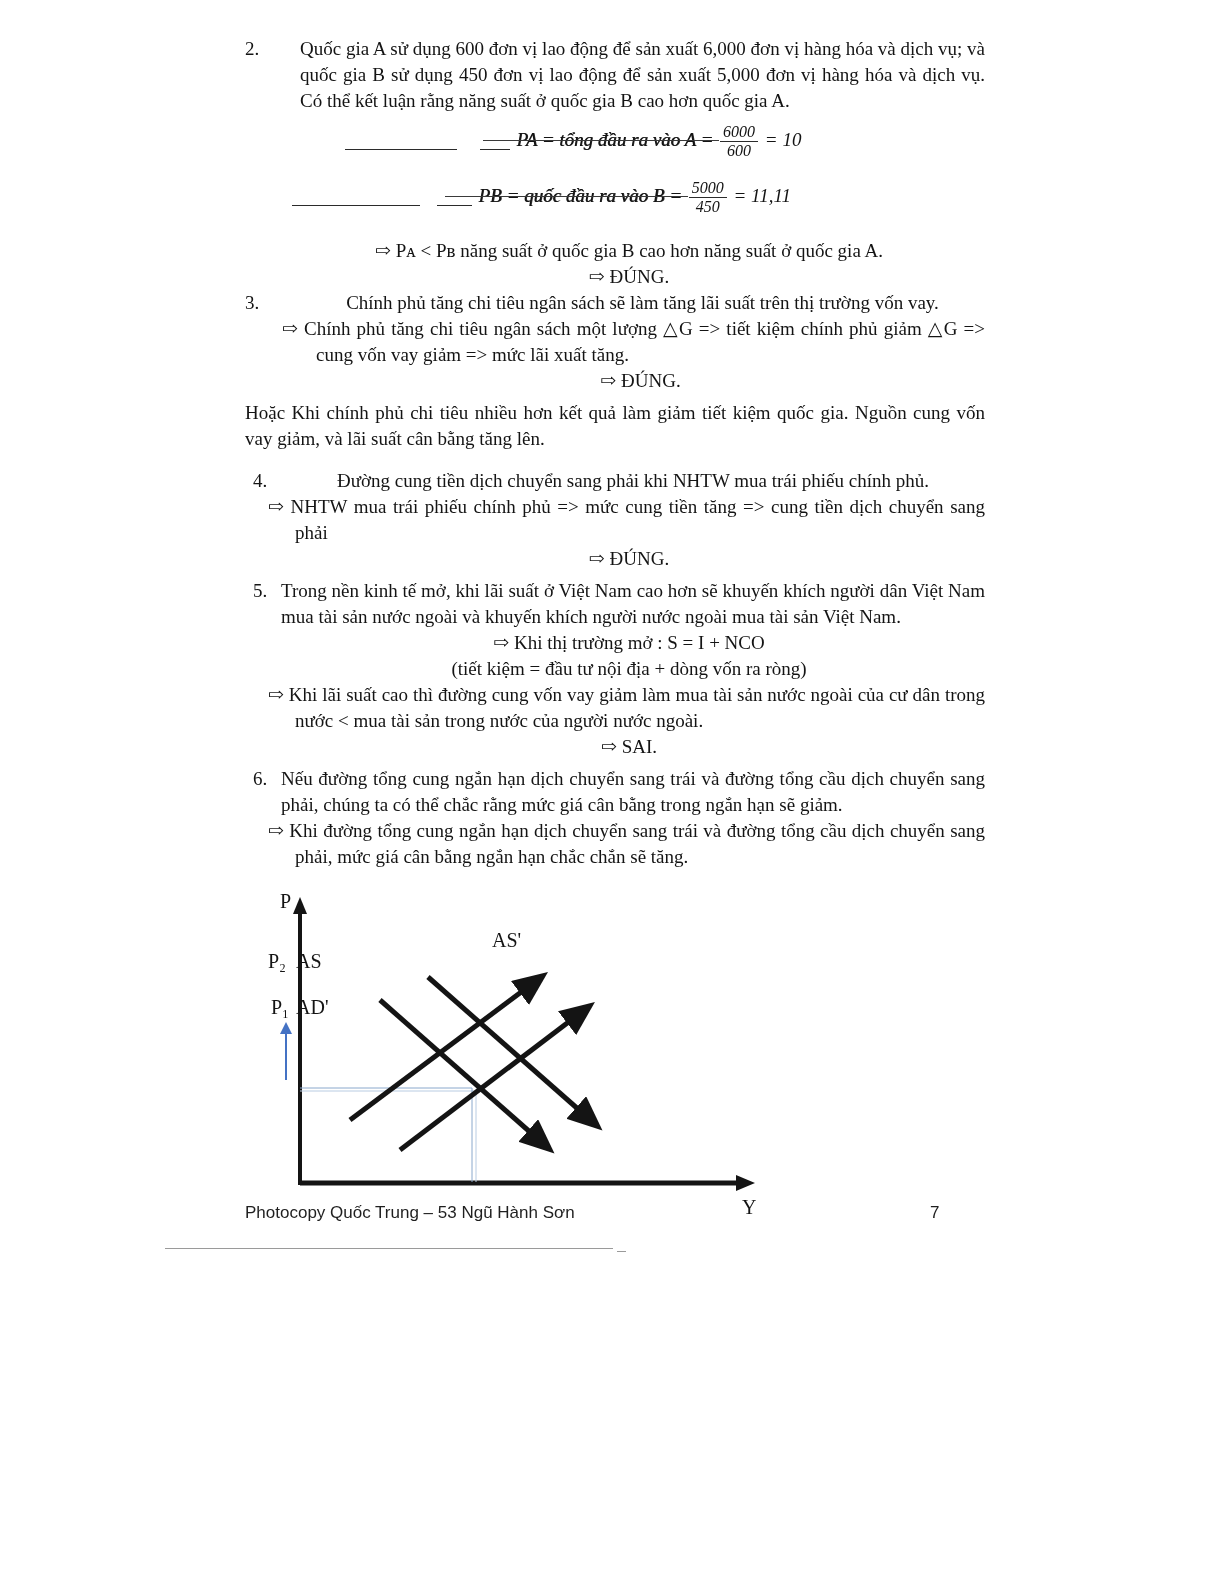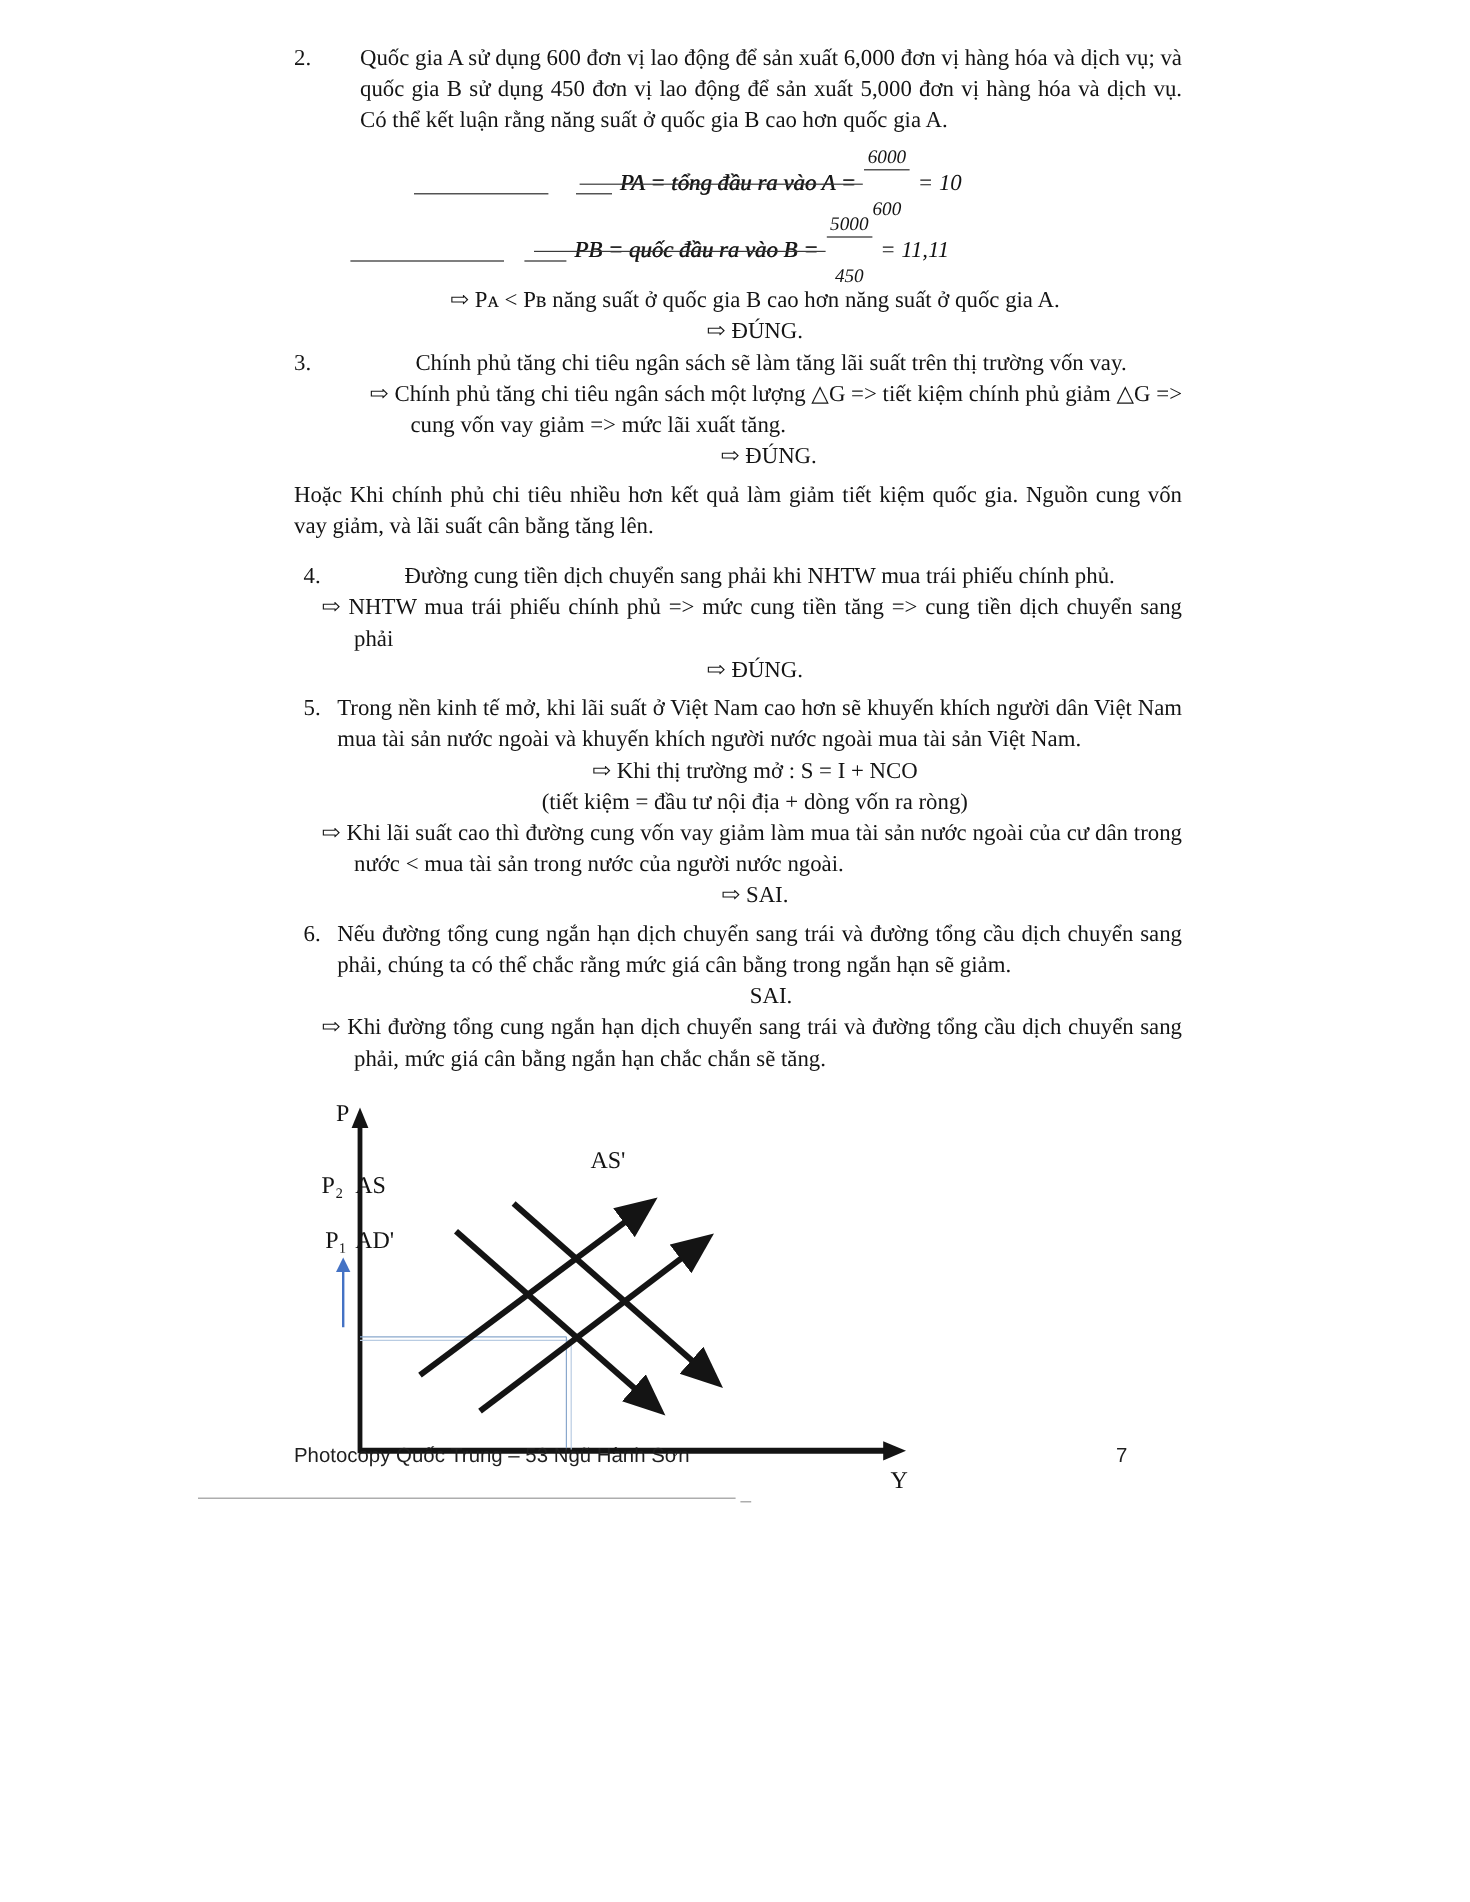--- a/index.html
+++ b/index.html
@@ -22,24 +22,24 @@
   .fA .blank.long { width:112px; margin-left:100px; }
   .fA .blank.short { width:30px; margin-left:18px; }
   .fB .blank.long { width:128px; margin-left:47px; }
   .fB .blank.short { width:35px; margin-left:12px; }
   .formula { font-style:italic; position:relative; margin-left:2px; }
   .formula .lhs { position:relative; }
   .formula .lhs::after { content:""; position:absolute; left:-34px; right:-6px; top:52%; border-top:1px solid #3a3a3a; }
   .doubled { text-shadow:0.6px 0 #3a3a3a; }
   .frac { display:inline-block; vertical-align:middle; text-align:center; font-size:16px; line-height:16px; margin:0 2px; }
   .frac .nm { display:block; border-bottom:1.2px solid #2b2b2b; padding:0 3px 1px; }
-  .frac .dn { display:block; padding-top:1px;margin-top:24px; }
+  .frac .dn { display:block; padding-top:1px; }
 
   .arrow-line { margin-left:28px; }
-  .step3 { margin-left:63px; padding-left:34px; text-indent:-34px; }
+  .step3 { margin-left:37px; padding-left:34px; text-indent:-34px; }
   .stepw { margin-left:23px; padding-left:27px; text-indent:-27px; }
   .verdict3 { margin-left:51px; }
   .note { margin-top:6px; }
   .mt6 { margin-top:6px; }
   .mt12 { margin-top:12px; }
   .mt16 { margin-top:16px; }
   .sai6 { margin-left:55px; }
 
   .diagram { margin:22px 0 0 15px; }
   .diagram text { font-family:"Liberation Serif","DejaVu Serif",serif; font-size:20px; fill:#141414; }
@@ -133,21 +133,20 @@
     <p class="stepw just">⇨ Khi lãi suất cao thì đường cung vốn vay giảm làm mua tài sản nước ngoài của cư dân trong nước  &lt; mua tài sản trong nước của người nước ngoài.</p>
     <p class="arrow-line">⇨ SAI.</p>
 
     
     <div class="item narrow mt6">
       <div class="num">6.</div>
       <div class="body">
         <p class="just">Nếu đường tổng cung ngắn hạn dịch chuyển sang trái và đường tổng cầu dịch chuyển sang phải, chúng ta có thể chắc rằng mức giá cân bằng trong ngắn hạn sẽ giảm.</p>
       </div>
     </div>
-    <p class="sai6">SAI.</p>
     <p class="stepw just">⇨ Khi đường tổng cung ngắn hạn dịch chuyển sang trái và đường tổng cầu dịch chuyển sang phải, mức giá cân bằng ngắn hạn chắc chắn sẽ tăng.</p>
 
     
     <svg class="diagram" width="520" height="345" viewBox="0 0 520 345">
       <defs>
         <marker id="arrB" markerWidth="8" markerHeight="8" refX="5" refY="3" orient="auto">
           <path d="M0,0 L7,3 L0,6 Z" fill="#141414"></path>
         </marker>
         <marker id="arrBlue" markerWidth="8" markerHeight="8" refX="4" refY="3" orient="auto">
           <path d="M0,0 L6,3 L0,6 Z" fill="#4472c4"></path>

